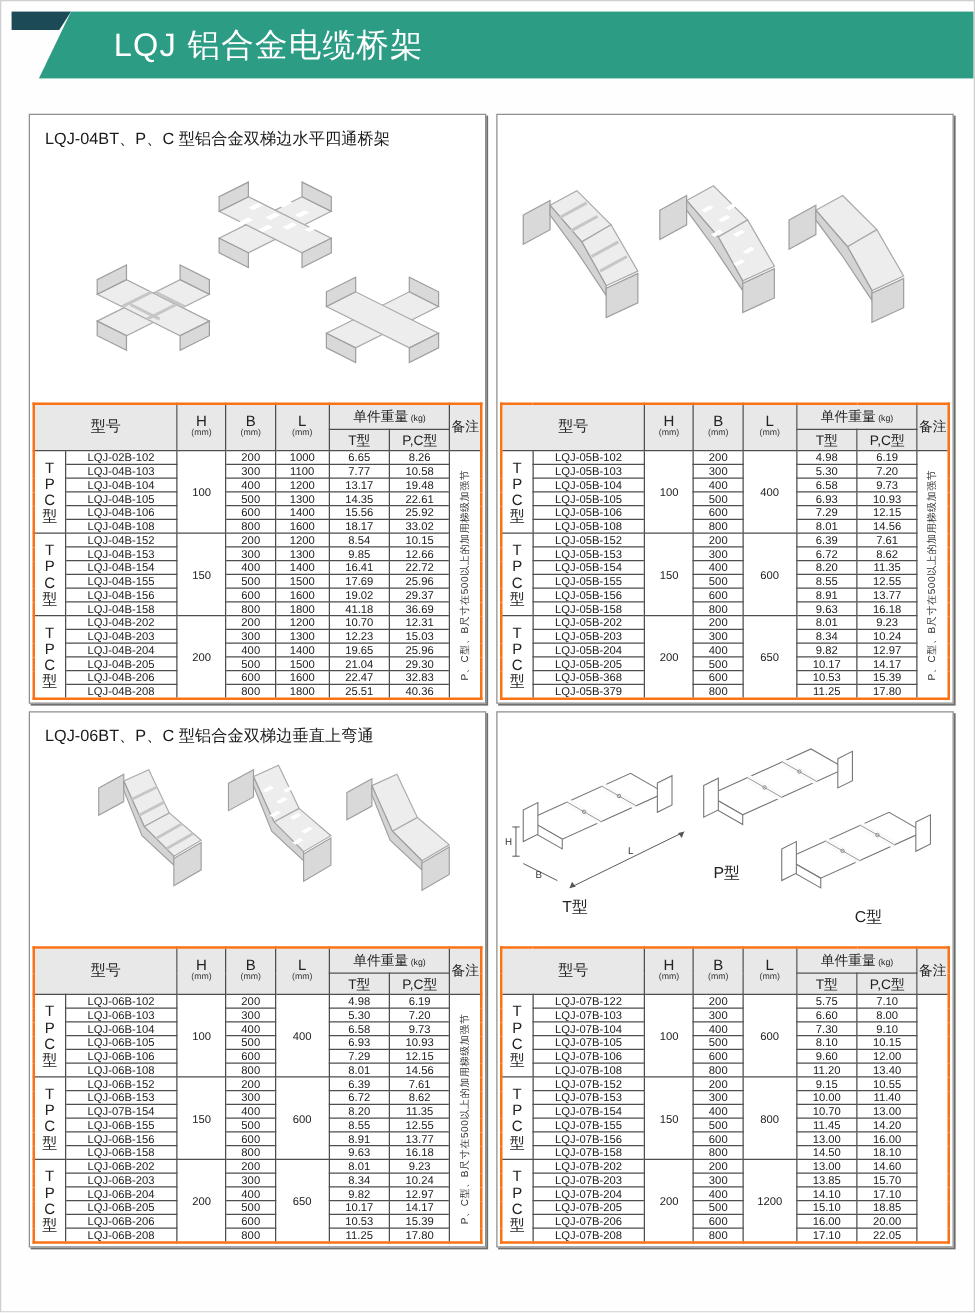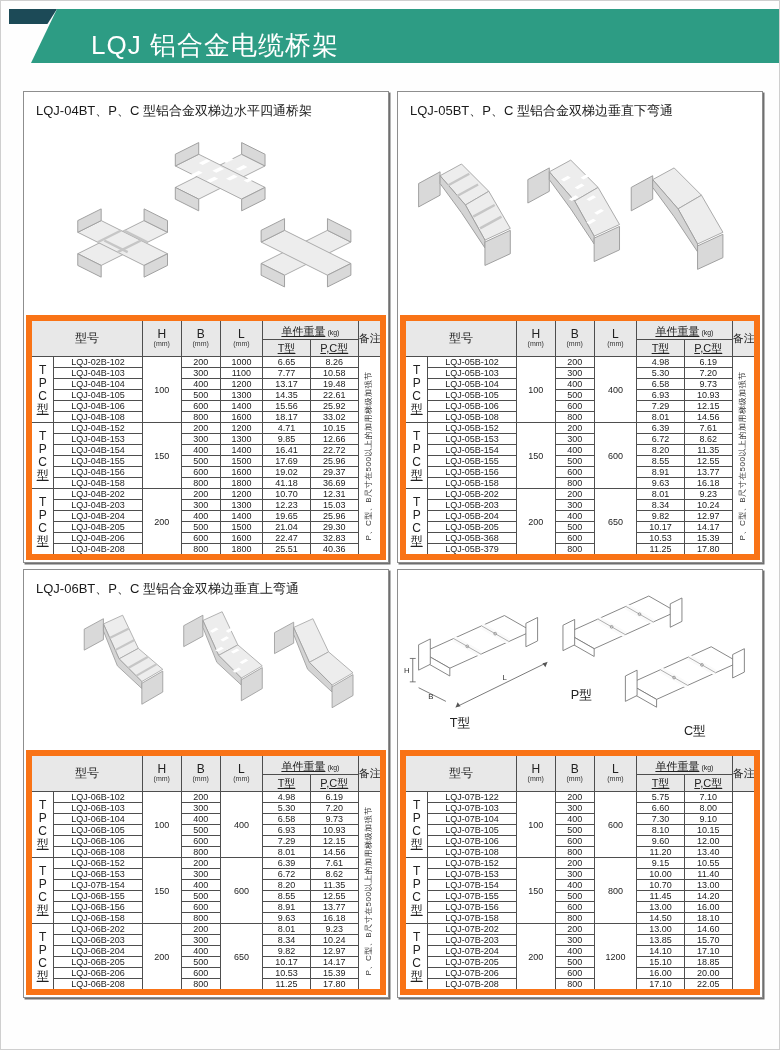--- a/index.html
+++ b/index.html
@@ -4,21 +4,21 @@
 <style>
   *{box-sizing:border-box;margin:0;padding:0}
   html,body{width:780px;height:1050px}
   body{font-family:"Liberation Sans","DejaVu Sans",sans-serif;background:#fff;position:relative;overflow:hidden}
   .page{position:absolute;inset:0;background:#fefefe;border:1px solid #cfcfcf}
   
   .accent{position:absolute;left:8px;top:8px;width:48px;height:15px;background:#1c4a57;
           clip-path:polygon(0 0,100% 0,80% 100%,0 100%)}
   .banner{position:absolute;left:30px;top:8px;right:0;height:54px;background:#2d9c84;
           clip-path:polygon(26px 0,100% 0,100% 100%,0 100%);
-          display:flex;align-items:flex-end;padding-left:60px}
+          display:flex;align-items:center;padding-left:60px}
   .banner-title{color:#ffffff;font-size:26px;letter-spacing:1px;font-weight:500}
   
   .panels{position:absolute;left:22px;top:90px;width:740px;display:grid;
           grid-template-columns:1fr 1fr;gap:6px 8px}
   .panel{height:472px;background:#fff;border:1px solid #8e8e8e;box-shadow:1.5px 1.5px 0 #6f6f6f;
          display:flex;flex-direction:column;overflow:hidden}
   .panel.tall{height:429px}
   .panel-title{font-size:13px;color:#1a1a1a;padding:10px 12px 2px;white-space:nowrap}
   .illu-wrap{flex:1;display:flex;align-items:center;justify-content:center;overflow:hidden}
   .illu{width:97%;height:96%}
@@ -29,33 +29,33 @@
   .rung{stroke:#c6c6c6;stroke-width:2.5;fill:none}
   .hole{fill:#ffffff;stroke:none}
   .lineart{fill:#ffffff;stroke:#777;stroke-width:.9}
   .hingeA{stroke:#fafafa;stroke-width:6}
   .hingeB{stroke:#999;stroke-width:.8}
   .dim{stroke:#555;stroke-width:.8;fill:none}
   .dimtext{fill:#333;font-size:8px;font-family:"Liberation Sans",sans-serif}
   .typetext{fill:#222;font-size:13px;font-family:"Liberation Sans",sans-serif}
   
   table{width:calc(100% - 4px);margin:0 2px 2px;border-collapse:collapse;table-layout:fixed;
-        border:6px solid #f97316}
+        border:2px solid #f97316}
   th,td{border:1px solid #4e4e4e;text-align:center;vertical-align:middle;color:#222;
         overflow:hidden;white-space:nowrap}
   thead th{background:#e8e8e8;font-weight:normal}
   thead tr.r1 th{height:21px}
   thead tr.r2 th{height:17px;font-size:11px}
   .hdr-model{font-size:12px}
   .hdr-big{font-size:12px;line-height:11px}
   .hdr-small{font-size:7px;line-height:8px;color:#333}
   .hdr-weight{font-size:11px}
   .hdr-kg{font-size:7px;margin-left:2px}
   .hdr-remark{font-size:11px}
-  .u{text-decoration:underline}
+  .u{}
   tbody td{height:11px;font-size:9px;line-height:10px;padding:0}
   td.group-cell{font-size:12px;padding:2px 0}
   td.group-cell div{line-height:13px}
   td.model{font-size:9px}
   td.remark-cell{position:relative}
   .remark-rot{position:absolute;top:50%;left:50%;transform:translate(-50%,-50%) rotate(-90deg);
               white-space:nowrap;font-size:8px;color:#333;letter-spacing:.5px}
   col.c1{width:7%}col.c2{width:25%}col.c3{width:11%}col.c4{width:11%}
   col.c5{width:12%}col.c6{width:13.5%}col.c7{width:13.5%}col.c8{width:7%}
 </style>
@@ -203,21 +203,21 @@
               <td class="group-cell" rowspan="6">
                 <div>T</div>
                 <div>P</div>
                 <div>C</div>
                 <div class="u">型</div>
               </td>
               <td class="model">LQJ-04B-152</td>
               <td rowspan="6">150</td>
               <td>200</td>
               <td>1200</td>
-              <td>4.71</td>
+              <td>8.54</td>
               <td>10.15</td>
             </tr>
             <tr>
               <td class="model">LQJ-04B-153</td>
               <td>300</td>
               <td>1300</td>
               <td>9.85</td>
               <td>12.66</td>
             </tr>
             <tr>
@@ -295,21 +295,20 @@
               <td>800</td>
               <td>1800</td>
               <td>25.51</td>
               <td>40.36</td>
             </tr>
           </tbody>
       </table>
     </section>
 
     <section class="panel">
-      <div class="panel-title">LQJ-05BT、P、C 型铝合金双梯边垂直下弯通</div>
       <div class="illu-wrap">
         <svg class="illu" viewBox="0 0 362 168">
           <defs>
             <g id="bendD">
               <polygon class="flange" points="2,26 24,14 24,38 2,50"></polygon>
               <polygon class="deck" points="24,18 46,6 74,34 50,48"></polygon>
               <polygon class="deck" points="50,48 74,34 96,72 70,84"></polygon>
               <path class="wall" d="M24,18 L50,48 L70,84 L70,92 L46,56 L24,26 Z"></path>
               <polygon class="flange" points="70,86 96,74 96,98 70,110"></polygon>
             </g>

